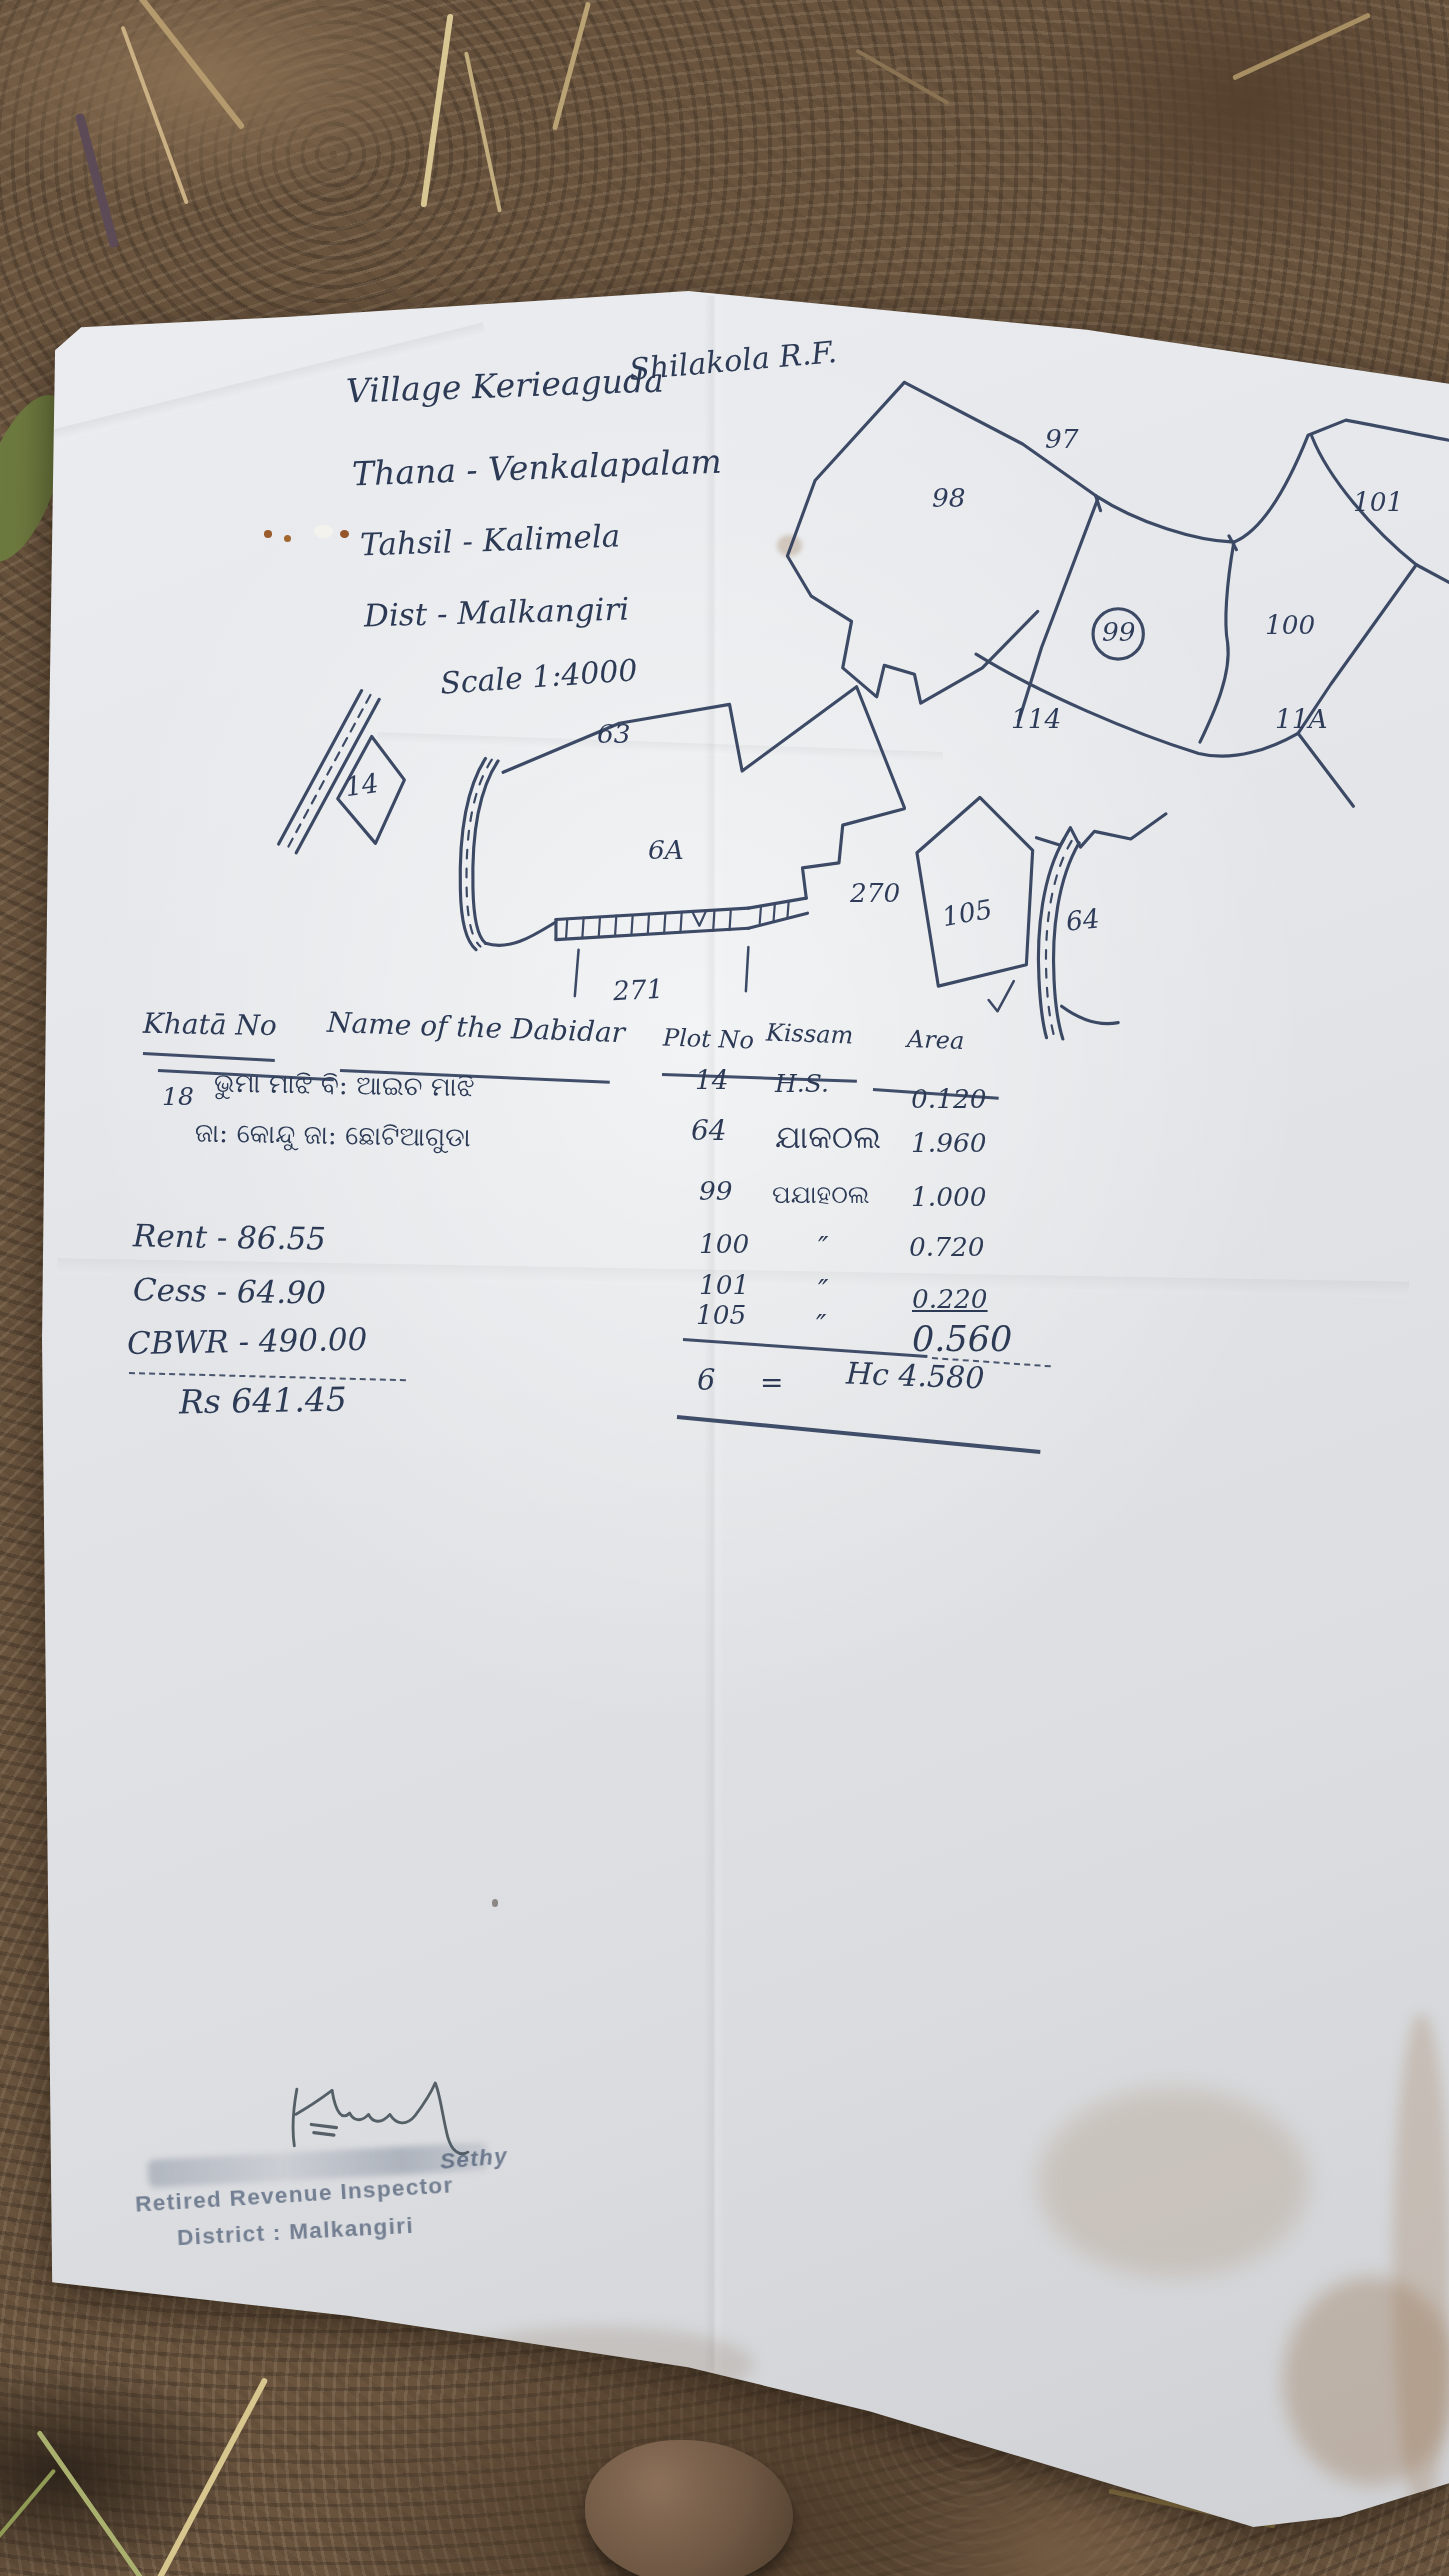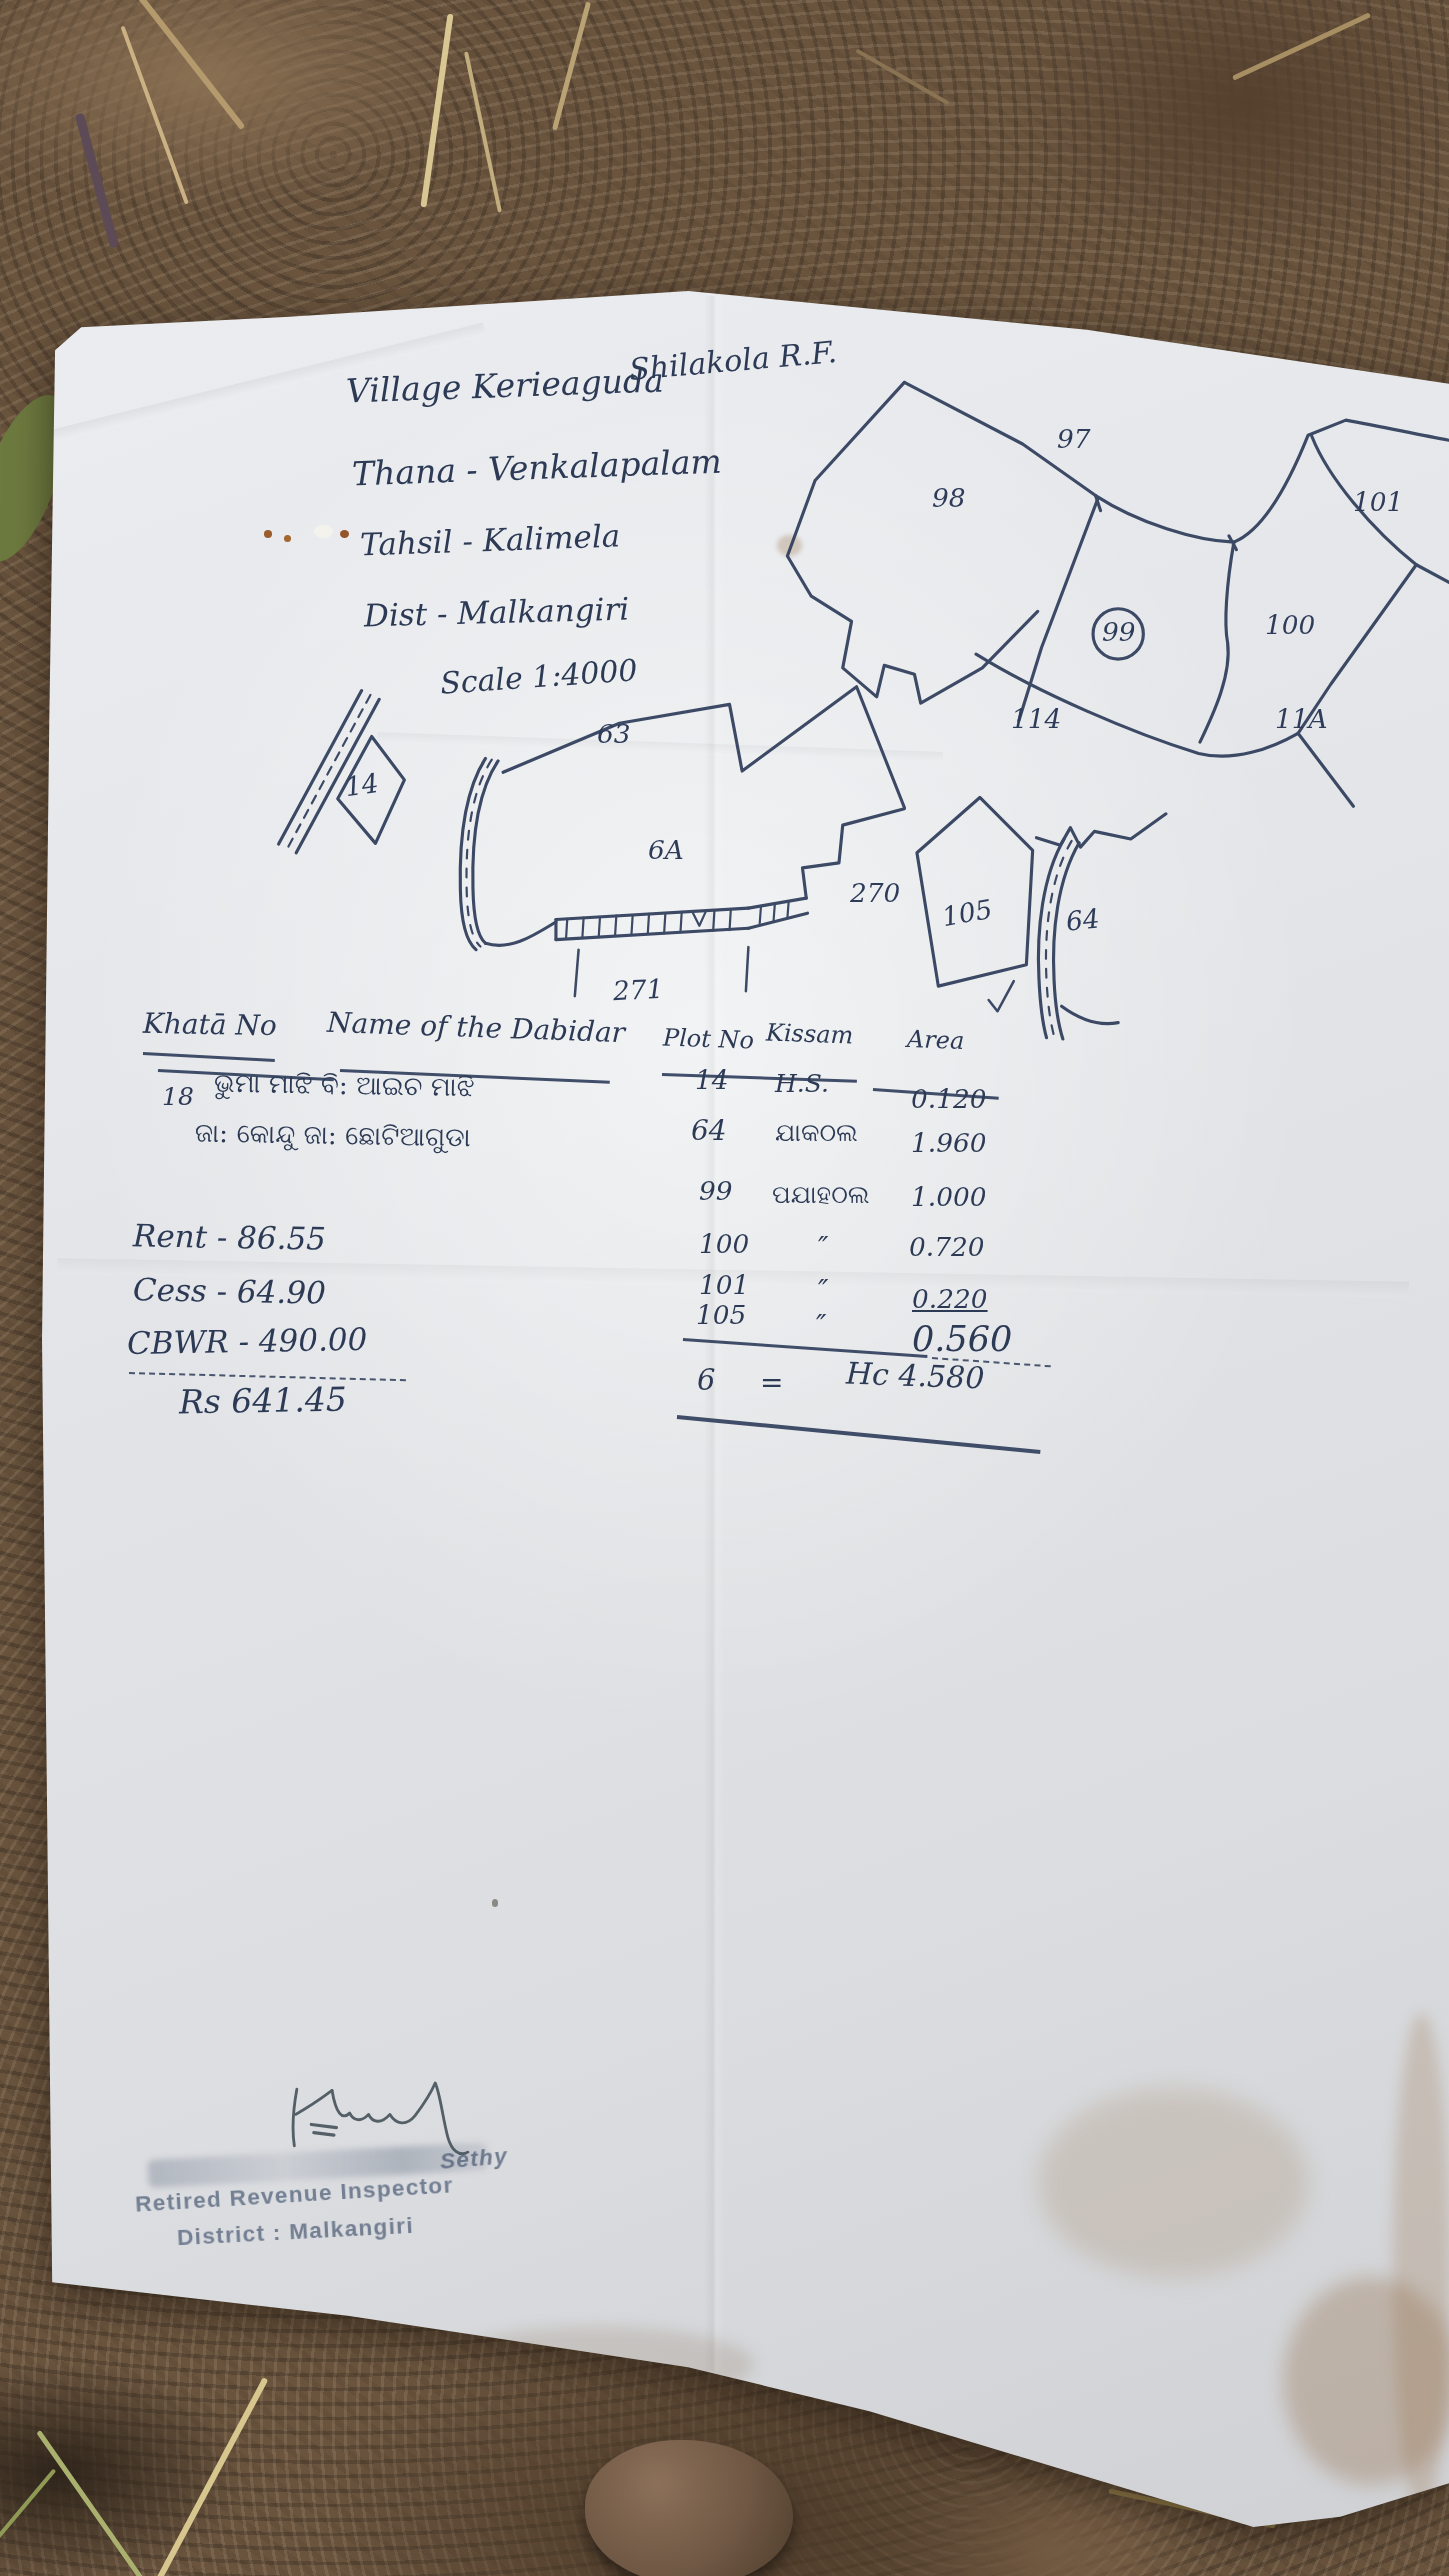--- a/index.html
+++ b/index.html
@@ -147,21 +147,21 @@
       </g>
     </svg>
 
     <span class="hw" style="left:346px;top:366px;font-size:33px;transform:rotate(-2deg);">Village Kerieaguda</span>
     <span class="hw" style="left:629px;top:343px;font-size:30px;transform:rotate(-5deg);">Shilakola R.F.</span>
     <span class="hw" style="left:352px;top:448px;font-size:33px;transform:rotate(-2deg);">Thana - Venkalapalam</span>
     <span class="hw" style="left:360px;top:522px;font-size:31px;transform:rotate(-2deg);">Tahsil - Kalimela</span>
     <span class="hw" style="left:364px;top:594px;font-size:31px;transform:rotate(-1.5deg);">Dist - Malkangiri</span>
     <span class="hw" style="left:440px;top:659px;font-size:30px;transform:rotate(-4deg);">Scale 1:4000</span>
 
-    <span class="plot-label" style="left:1045px;top:423px;margin-left:12px;">97</span>
+    <span class="plot-label" style="left:1045px;top:423px;">97</span>
     <span class="plot-label" style="left:932px;top:482px;">98</span>
     <span class="plot-label" style="left:1102px;top:616px;">99</span>
     <span class="plot-label" style="left:1265px;top:609px;">100</span>
     <span class="plot-label" style="left:1353px;top:486px;">101</span>
     <span class="plot-label" style="left:1011px;top:703px;">114</span>
     <span class="plot-label" style="left:1267px;top:703px;margin-left:8px;">11A</span>
     <span class="plot-label" style="left:345px;top:769px;transform:rotate(-8deg);">14</span>
     <span class="plot-label" style="left:597px;top:718px;">63</span>
     <span class="plot-label" style="left:648px;top:834px;">6A</span>
     <span class="plot-label" style="left:850px;top:877px;">270</span>
@@ -181,21 +181,21 @@
     <div class="ink-line" style="left:873px;top:1088px;width:126px;transform:rotate(4deg);"></div>
 
     <span class="hw" style="left:162px;top:1082px;font-size:25px;">18</span>
     <span class="hw" style="left:214px;top:1069px;font-size:26.4px;font-style:normal;transform:rotate(1deg);">ଭୁମା ମାଝି ବି: ଆଇଚ ମାଝି</span>
     <span class="hw" style="left:195px;top:1119px;font-size:26.4px;font-style:normal;transform:rotate(1deg);">ଜା: କୋନ୍ଦୁ ଜା: ଛୋଟିଆଗୁଡା</span>
 
     <span class="hw" style="left:695px;top:1064px;font-size:26.4px;">14</span>
     <span class="hw" style="left:775px;top:1069px;font-size:25px;">H.S.</span>
     <span class="hw" style="left:911px;top:1083px;font-size:26.4px;">0.120</span>
     <span class="hw" style="left:691px;top:1114px;font-size:28px;">64</span>
-    <span class="hw" style="left:775px;top:1118px;font-size:25px;font-style:normal;">ଯାକଠଲ</span>
+    <span class="hw" style="left:775px;top:1118px;font-size:32px;font-style:normal;">ଯାକଠଲ</span>
     <span class="hw" style="left:911px;top:1127px;font-size:26.4px;">1.960</span>
     <span class="hw" style="left:699px;top:1175px;font-size:26.4px;">99</span>
     <span class="hw" style="left:772px;top:1180px;font-size:25px;font-style:normal;">ପଯାହଠଲ</span>
     <span class="hw" style="left:911px;top:1181px;font-size:26.4px;">1.000</span>
     <span class="hw" style="left:699px;top:1228px;font-size:26.4px;">100</span>
     <span class="hw" style="left:818px;top:1231px;font-size:28px;">″</span>
     <span class="hw" style="left:909px;top:1231px;font-size:26.4px;">0.720</span>
     <span class="hw" style="left:699px;top:1269px;font-size:26.4px;">101</span>
     <span class="hw" style="left:818px;top:1274px;font-size:28px;">″</span>
     <span class="hw" style="left:912px;top:1283px;font-size:26.4px;text-decoration:underline;">0.220</span>

